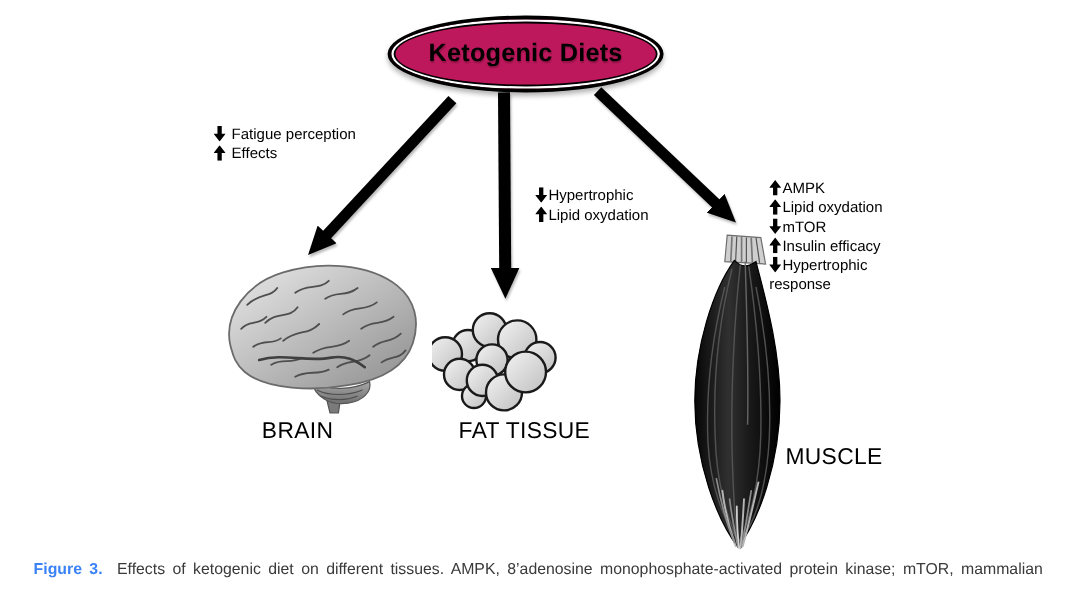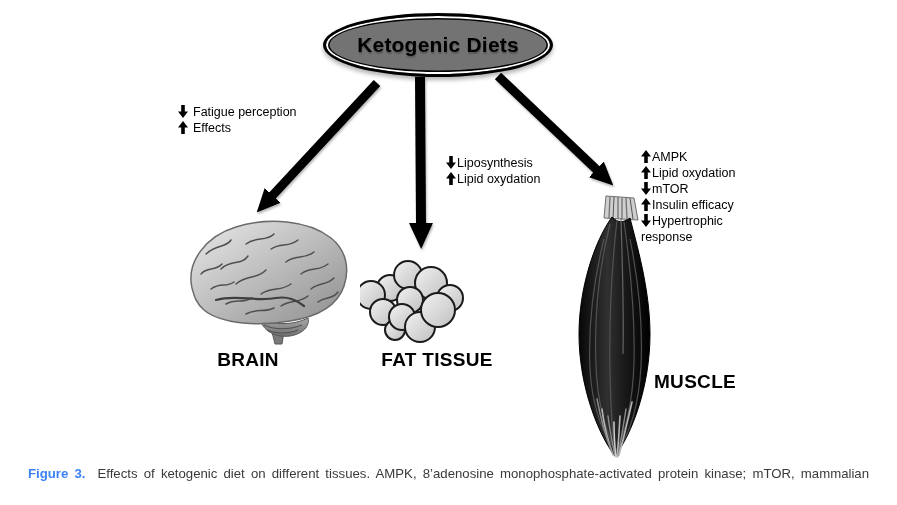--- a/index.html
+++ b/index.html
@@ -3,21 +3,21 @@
 <meta charset="utf-8">
 <style>
   html,body{margin:0;padding:0;background:#fff;}
   #stage{position:relative;width:897px;height:505px;background:#fff;overflow:hidden;
          font-family:"Liberation Sans","DejaVu Sans",sans-serif;color:#000;}
 
   
   .ellipse{position:absolute;left:323px;top:13px;width:224px;height:58px;
     border:3px solid #000;border-radius:50%;
     box-shadow:inset 0 0 0 2px #fff, inset 0 0 0 3.5px #000, 0 3px 4px rgba(0,0,0,.30);
-    display:flex;align-items:center;justify-content:center;background:#737373;z-index:3;}
+    display:flex;align-items:center;justify-content:center;background:#be185d;z-index:3;}
   .ellipse span{font-size:21px;font-weight:bold;letter-spacing:.2px;
     text-shadow:0.5px 1.5px 1px rgba(0,0,0,.22);}
 
   
   #connectors{position:absolute;left:0;top:0;z-index:2;
     filter:drop-shadow(1px 2px 1px rgba(0,0,0,.28));pointer-events:none;}
 
   
   .fx{position:absolute;font-size:12.5px;line-height:16px;z-index:4;}
   .fx-row{white-space:nowrap;}
@@ -30,21 +30,21 @@
   #fat-fx{left:446px;top:155px;}
   #muscle-fx{left:641px;top:149px;width:102px;}
 
   
   .tissue-img{position:absolute;z-index:1;}
   #brain-img{left:176px;top:214px;}
   #fat-img{left:360px;top:253px;}
   #muscle-img{left:576px;top:194px;}
 
   
-  .tissue-label{position:absolute;font-weight:bold;font-size:19px;letter-spacing:.3px;
+  .tissue-label{position:absolute;font-weight:normal;font-size:19px;letter-spacing:.3px;
     text-align:center;z-index:4;}
   #brain-label{left:198px;top:349px;width:100px;}
   #fat-label{left:377px;top:349px;width:120px;}
   #muscle-label{left:645px;top:371px;width:100px;}
 
   
   #caption{position:absolute;left:28px;top:466px;width:841px;font-size:13.2px;
     line-height:16.5px;color:#3a3a3a;z-index:4;}
   #caption .cap-line1{text-align:justify;text-align-last:justify;}
   #caption .cap-label{font-weight:bold;color:#3b82f6;margin-right:12px;}
@@ -79,21 +79,21 @@
       <span class="fx-icon gap"><svg viewBox="0 0 10 13">
             <path d="M5,0 L10,6.5 L6.8,6.5 L6.8,13 L3.2,13 L3.2,6.5 L0,6.5 Z" fill="#000"></path>
           </svg></span><span>Effects</span>
     </div>
   </div>
 
   <div class="fx" id="fat-fx">
     <div class="fx-row">
       <span class="fx-icon tight"><svg viewBox="0 0 10 13">
             <path d="M3.2,0 L6.8,0 L6.8,6.5 L10,6.5 L5,13 L0,6.5 L3.2,6.5 Z" fill="#000"></path>
-          </svg></span><span>Liposynthesis</span>
+          </svg></span><span>Hypertrophic</span>
     </div>
     <div class="fx-row">
       <span class="fx-icon tight"><svg viewBox="0 0 10 13">
             <path d="M5,0 L10,6.5 L6.8,6.5 L6.8,13 L3.2,13 L3.2,6.5 L0,6.5 Z" fill="#000"></path>
           </svg></span><span>Lipid oxydation</span>
     </div>
   </div>
 
   <div class="fx fx-wrap" id="muscle-fx">
     <div class="fx-row">

